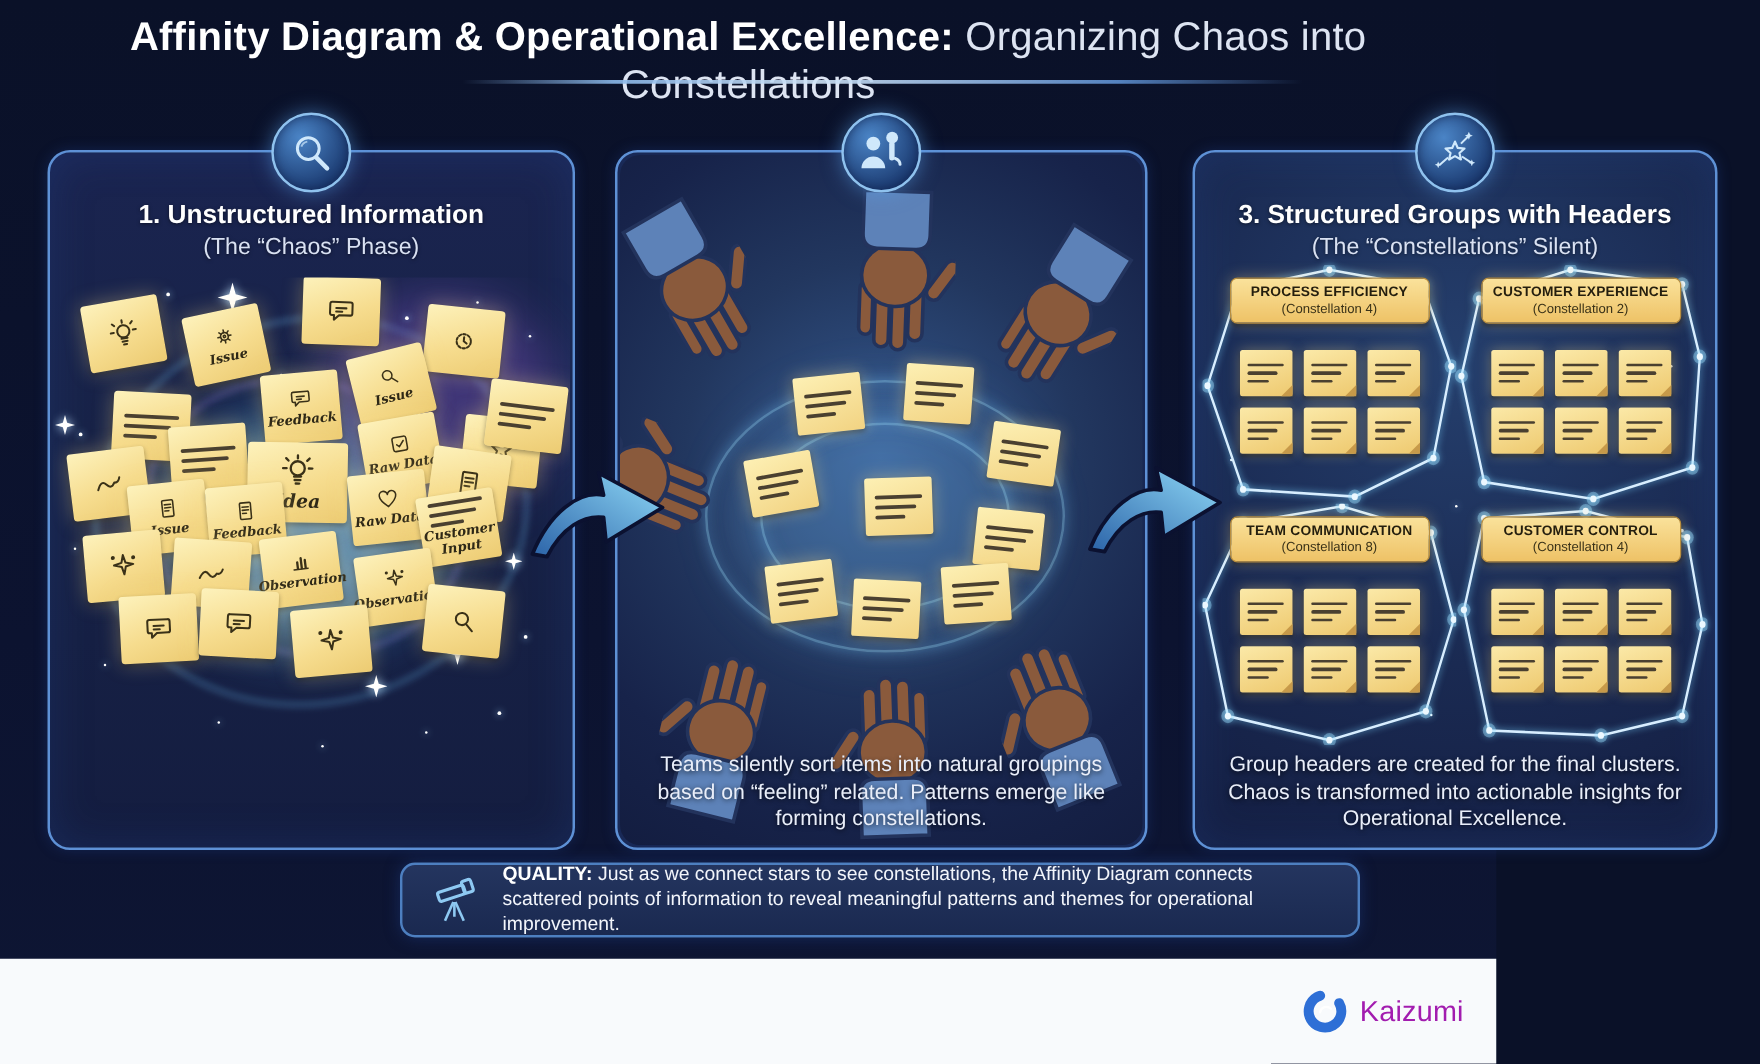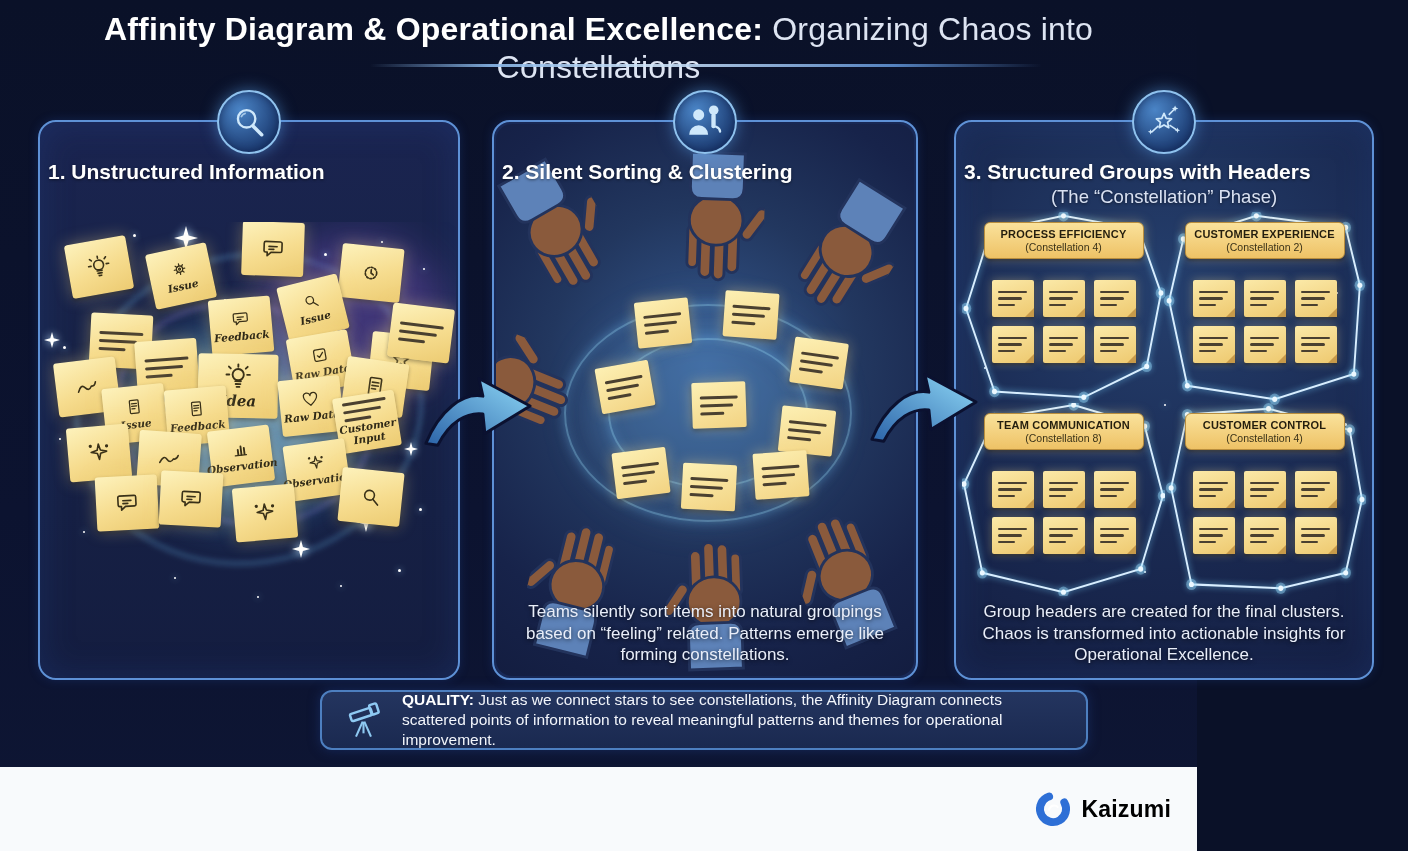--- a/index.html
+++ b/index.html
@@ -20,21 +20,21 @@
   .p1{left:38px;width:418px;background:linear-gradient(180deg,#1a2450,#182348 40%,#141d40);}
   .p2{left:492px;width:422px;background:#17234a;}
   .p3{left:954px;width:416px;background:radial-gradient(circle at 50% 30%,#253f6d 0%,#1a2a52 55%,#141e42 100%);}
 
   .badge{position:absolute;top:-32px;left:50%;transform:translateX(-50%);width:60px;height:60px;border-radius:50%;
     background:radial-gradient(circle at 35% 30%,#4a84c6,#1b3a70 75%);border:2px solid #8fc2ee;
     box-shadow:0 0 16px rgba(90,160,235,.55),inset 0 0 8px rgba(15,30,70,.6);
     display:flex;align-items:center;justify-content:center;z-index:7;color:#cfe8fb;}
   .badge svg{width:38px;height:38px;}
 
-  .p-head{position:relative;z-index:4;margin:38px 8px 2px;text-align:left;font-size:21px;font-weight:700;color:#ffffff;text-shadow:0 1px 3px rgba(0,0,0,.5);}
+  .p-head{position:relative;z-index:4;margin:38px 8px 2px;text-align:center;font-size:21px;font-weight:700;color:#ffffff;text-shadow:0 1px 3px rgba(0,0,0,.5);}
   .p-sub{position:relative;z-index:4;margin:0 8px;text-align:center;font-size:18.5px;color:#d9e1f2;text-shadow:0 1px 3px rgba(0,0,0,.5);}
   .caption{position:absolute;z-index:5;bottom:12px;left:16px;right:16px;margin:0;text-align:center;
     font-size:17px;line-height:1.28;color:#e9eef9;text-shadow:0 1px 4px rgba(0,0,0,.7);}
 
   
   .illo1{position:absolute;top:100px;left:2px;right:2px;height:386px;overflow:hidden;}
   .nebula{position:absolute;border-radius:50%;filter:blur(20px);}
   .neb-cyan{left:86px;top:104px;width:230px;height:196px;background:rgba(70,160,220,.45);}
   .neb-purple{right:8px;top:12px;width:190px;height:170px;background:rgba(120,80,185,.42);}
   .neb-core{left:140px;top:150px;width:130px;height:120px;background:rgba(170,220,250,.35);filter:blur(14px);}
@@ -95,21 +95,21 @@
   .metaphor{position:absolute;left:320px;top:690px;width:768px;height:60px;box-sizing:border-box;
     background:linear-gradient(180deg,#24355f,#1a2950);border:2px solid #4d7fc0;border-radius:12px;
     display:flex;align-items:center;gap:16px;padding:0 24px;box-shadow:0 0 12px rgba(30,60,130,.5);}
   .metaphor .mi{flex:0 0 auto;color:#8ec9f2;display:flex;}
   .metaphor .mtext{font-size:15.5px;line-height:1.3;color:#f2f5fb;}
   .metaphor .mtext b{color:#ffffff;}
 
   
   .footer{position:absolute;left:0;right:0;top:767px;bottom:0;background:#f8fafc;}
   .brand{position:absolute;right:26px;top:50%;transform:translateY(-50%);display:flex;align-items:center;gap:9px;}
-  .brand-name{font-size:23px;font-weight:700;color:#000000;letter-spacing:.2px;}
+  .brand-name{font-size:23px;font-weight:400;color:#a21caf;letter-spacing:.2px;}
 </style>
 </head>
 <body>
 
 <svg width="0" height="0" style="position:absolute" aria-hidden="true">
   <defs>
     <linearGradient id="arrowg" x1="0" y1="1" x2="1" y2="0">
       <stop offset="0" stop-color="#2b63a8"></stop>
         <stop offset="1" stop-color="#8fd9f7"></stop>
     </linearGradient>
@@ -224,20 +224,21 @@
   </header>
   <div class="divider"></div>
 
   <section class="panel p1">
     <div class="badge">
       <svg>
           <use href="#magnifier-icon"></use>
         </svg>
     </div>
     <h2 class="p-head">1. Unstructured Information</h2>
+    <div class="p-sub">(The “Chaos” Phase)</div>
     <div class="illo1" id="p1-illo">
       <div class="swirl sw1"></div>
       <div class="swirl sw2"></div>
       <div class="nebula neb-cyan"></div>
       <div class="nebula neb-purple"></div>
       <div class="nebula neb-core"></div>
     <div class="dotstar" style="left: 8%; top: 6%; width: 2px; height: 2px;"></div>
         <div class="dotstar" style="left: 22%; top: 3%; width: 3px; height: 3px;"></div>
         <div class="dotstar" style="left: 36%; top: 9%; width: 2px; height: 2px;"></div>
         <div class="dotstar" style="left: 55%; top: 5%; width: 2px; height: 2px;"></div>
@@ -519,32 +520,31 @@
         <div class="hand" style="left: 300px; top: 372px; transform: rotate(-22deg);"><svg style="--skin: #8a5a3c; --sleeve: #5d82b8;">
             <use href="#hand-shape" xlink:href="#hand-shape"></use>
             <style>.fg{fill:#8a5a3c;} .sl{fill:#5d82b8;}</style>
           </svg></div>
       </div>
     <div class="badge">
       <svg>
           <use href="#silence-icon"></use>
         </svg>
     </div>
-    <h2 class="p-head">2. Silent Sorting &amp; Clustering</h2>
     <p class="caption">Teams silently sort items into natural groupings based on “feeling” related. Patterns emerge like forming constellations.</p>
   </section>
 
   <section class="panel p3">
     <div class="badge">
       <svg>
           <use href="#constellation-icon"></use>
         </svg>
     </div>
     <h2 class="p-head">3. Structured Groups with Headers</h2>
-    <div class="p-sub">(The “Constellation” Phase)</div>
+    <div class="p-sub">(The “Constellations” Silent)</div>
     <div class="groups" id="p3-groups">
         <div class="dotstar" style="left: 6%; top: 8%; width: 2px; height: 2px;"></div>
         <div class="dotstar" style="left: 30%; top: 4%; width: 2px; height: 2px;"></div>
         <div class="dotstar" style="left: 55%; top: 6%; width: 3px; height: 3px;"></div>
         <div class="dotstar" style="left: 80%; top: 5%; width: 2px; height: 2px;"></div>
         <div class="dotstar" style="left: 94%; top: 20%; width: 2px; height: 2px;"></div>
         <div class="dotstar" style="left: 4%; top: 40%; width: 2px; height: 2px;"></div>
         <div class="dotstar" style="left: 96%; top: 55%; width: 3px; height: 3px;"></div>
         <div class="dotstar" style="left: 8%; top: 75%; width: 2px; height: 2px;"></div>
         <div class="dotstar" style="left: 50%; top: 50%; width: 2px; height: 2px;"></div>

